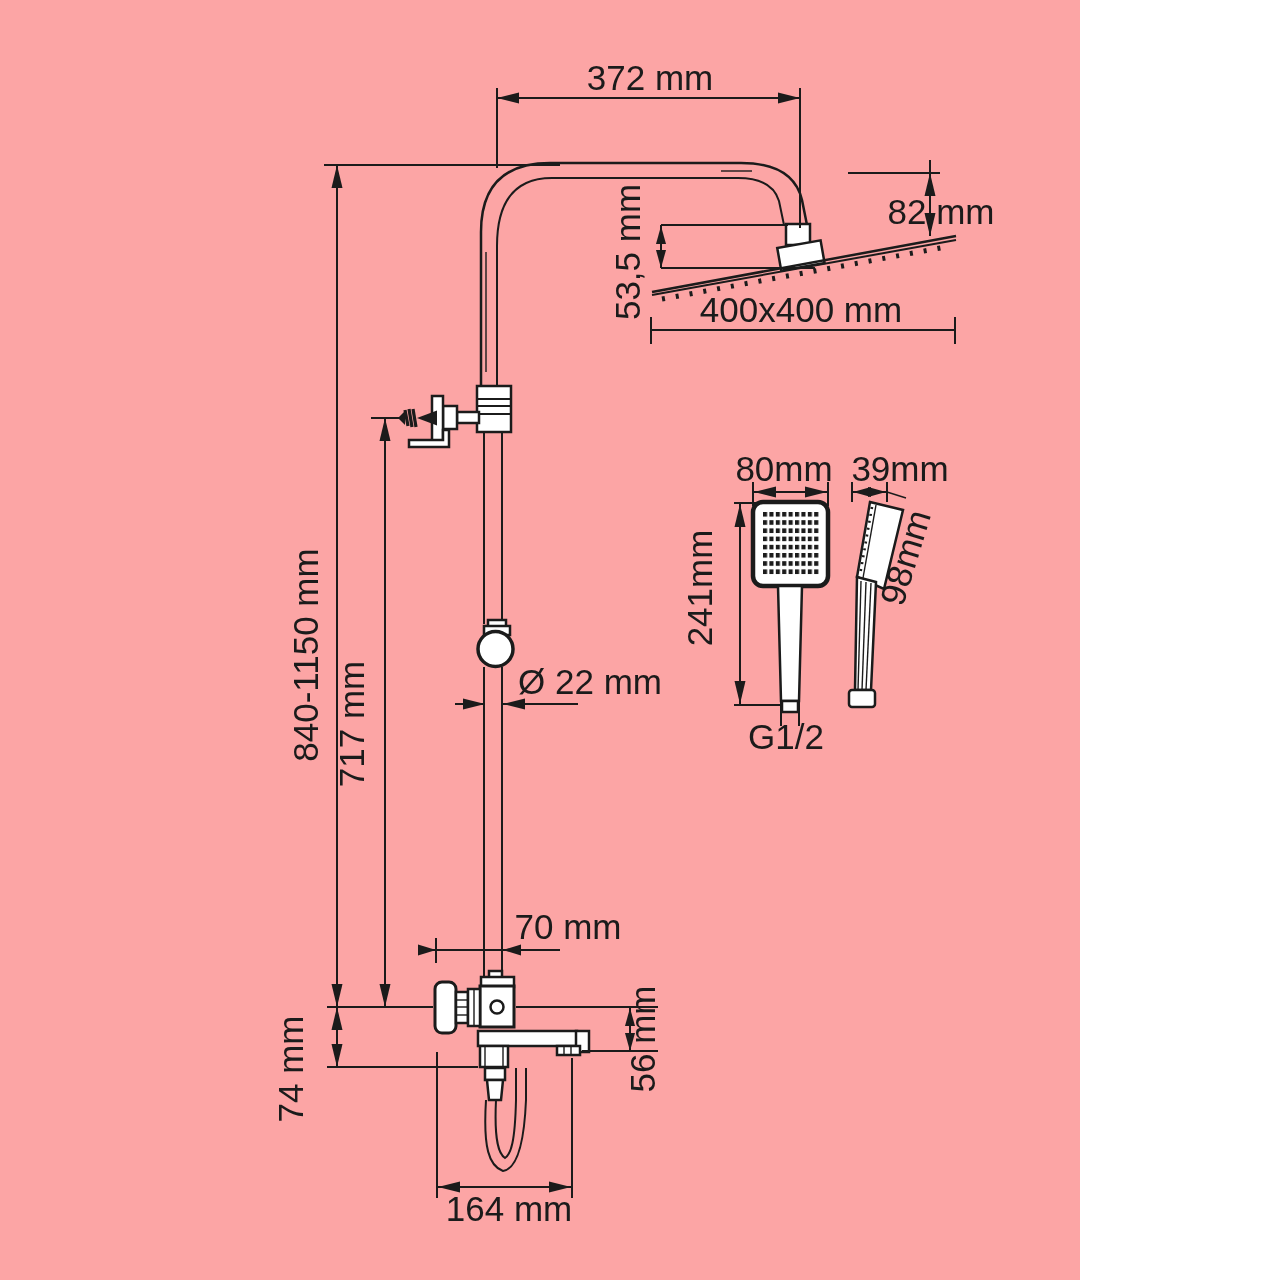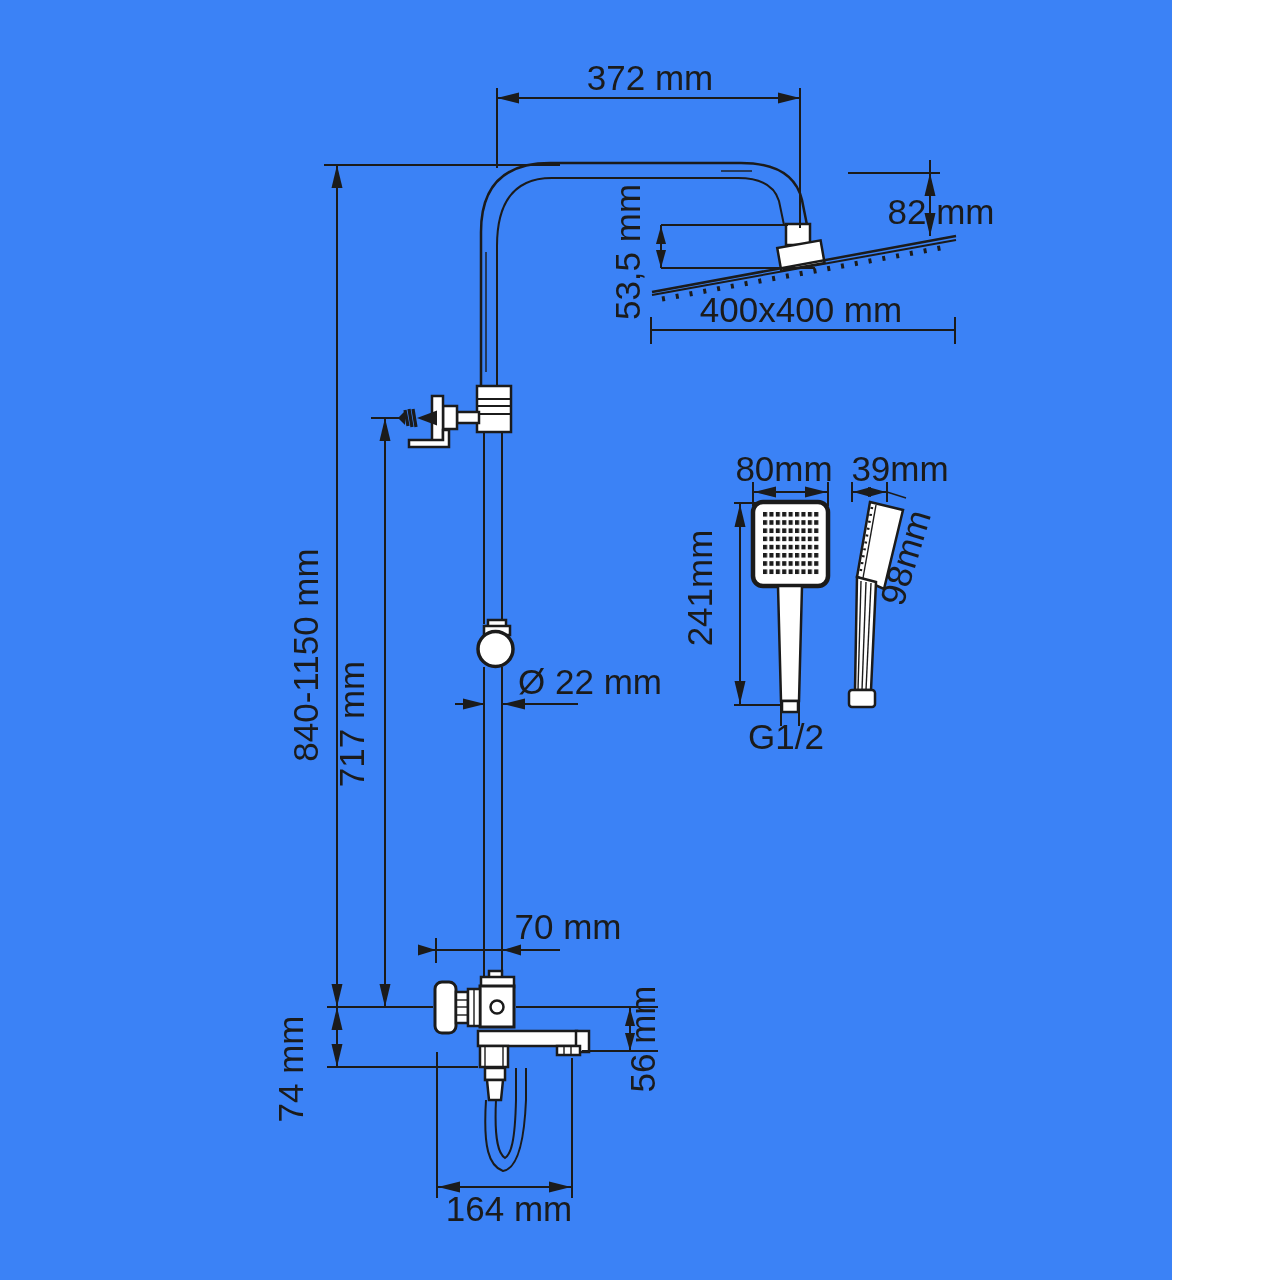--- a/index.html
+++ b/index.html
@@ -1,16 +1,16 @@
 <!DOCTYPE html>
 <html><head>
 <meta charset="utf-8">
 <style>
   html,body{margin:0;padding:0;background:#ffffff;}
-  .stage{width:1172px;height:1280px;background:#3b82f6;position:relative;font-family:"Liberation Sans",sans-serif;}
+  .stage{width:1080px;height:1280px;background:#fca5a5;position:relative;font-family:"Liberation Sans",sans-serif;}
   svg text{font-family:"Liberation Sans",sans-serif;font-size:35px;fill:#1b1b1b;}
   .ln{stroke:#1b1b1b;stroke-width:2;fill:none;}
   .ln15{stroke:#1b1b1b;stroke-width:1.4;fill:none;}
   .ln25{stroke:#1b1b1b;stroke-width:2.5;fill:none;}
   .part{stroke:#1b1b1b;stroke-width:2.5;fill:#ffffff;}
   .partb{stroke:#1b1b1b;stroke-width:3;fill:#ffffff;}
   .blk{fill:#1b1b1b;stroke:none;}
 </style>
 </head>
 <body>

